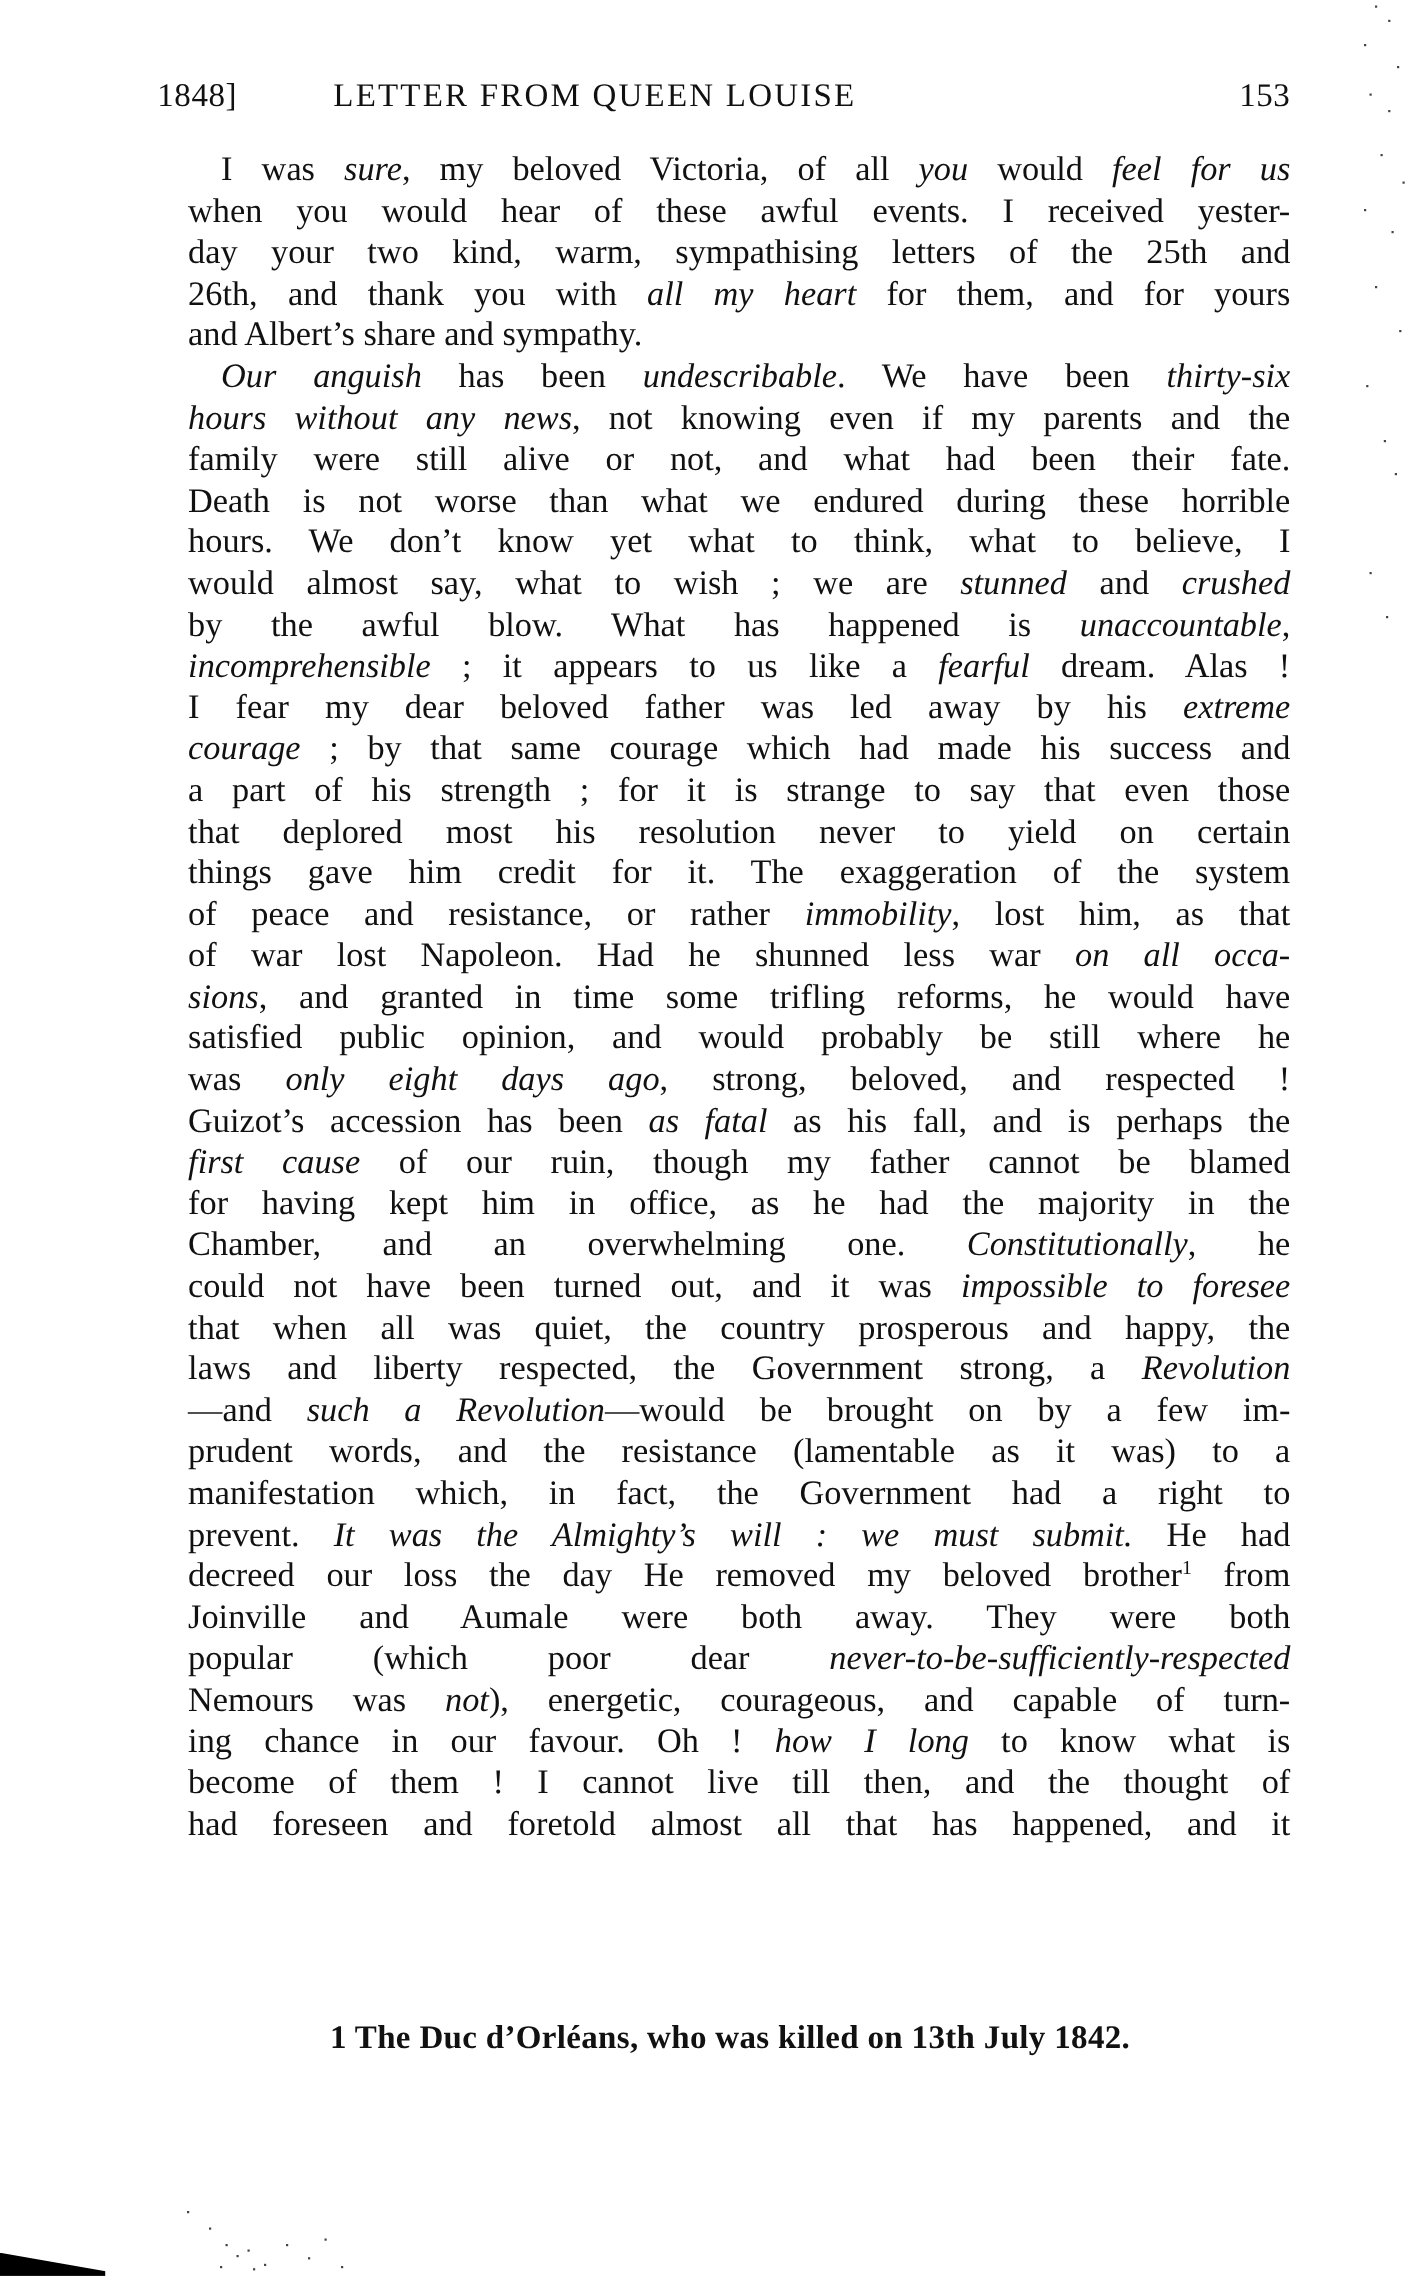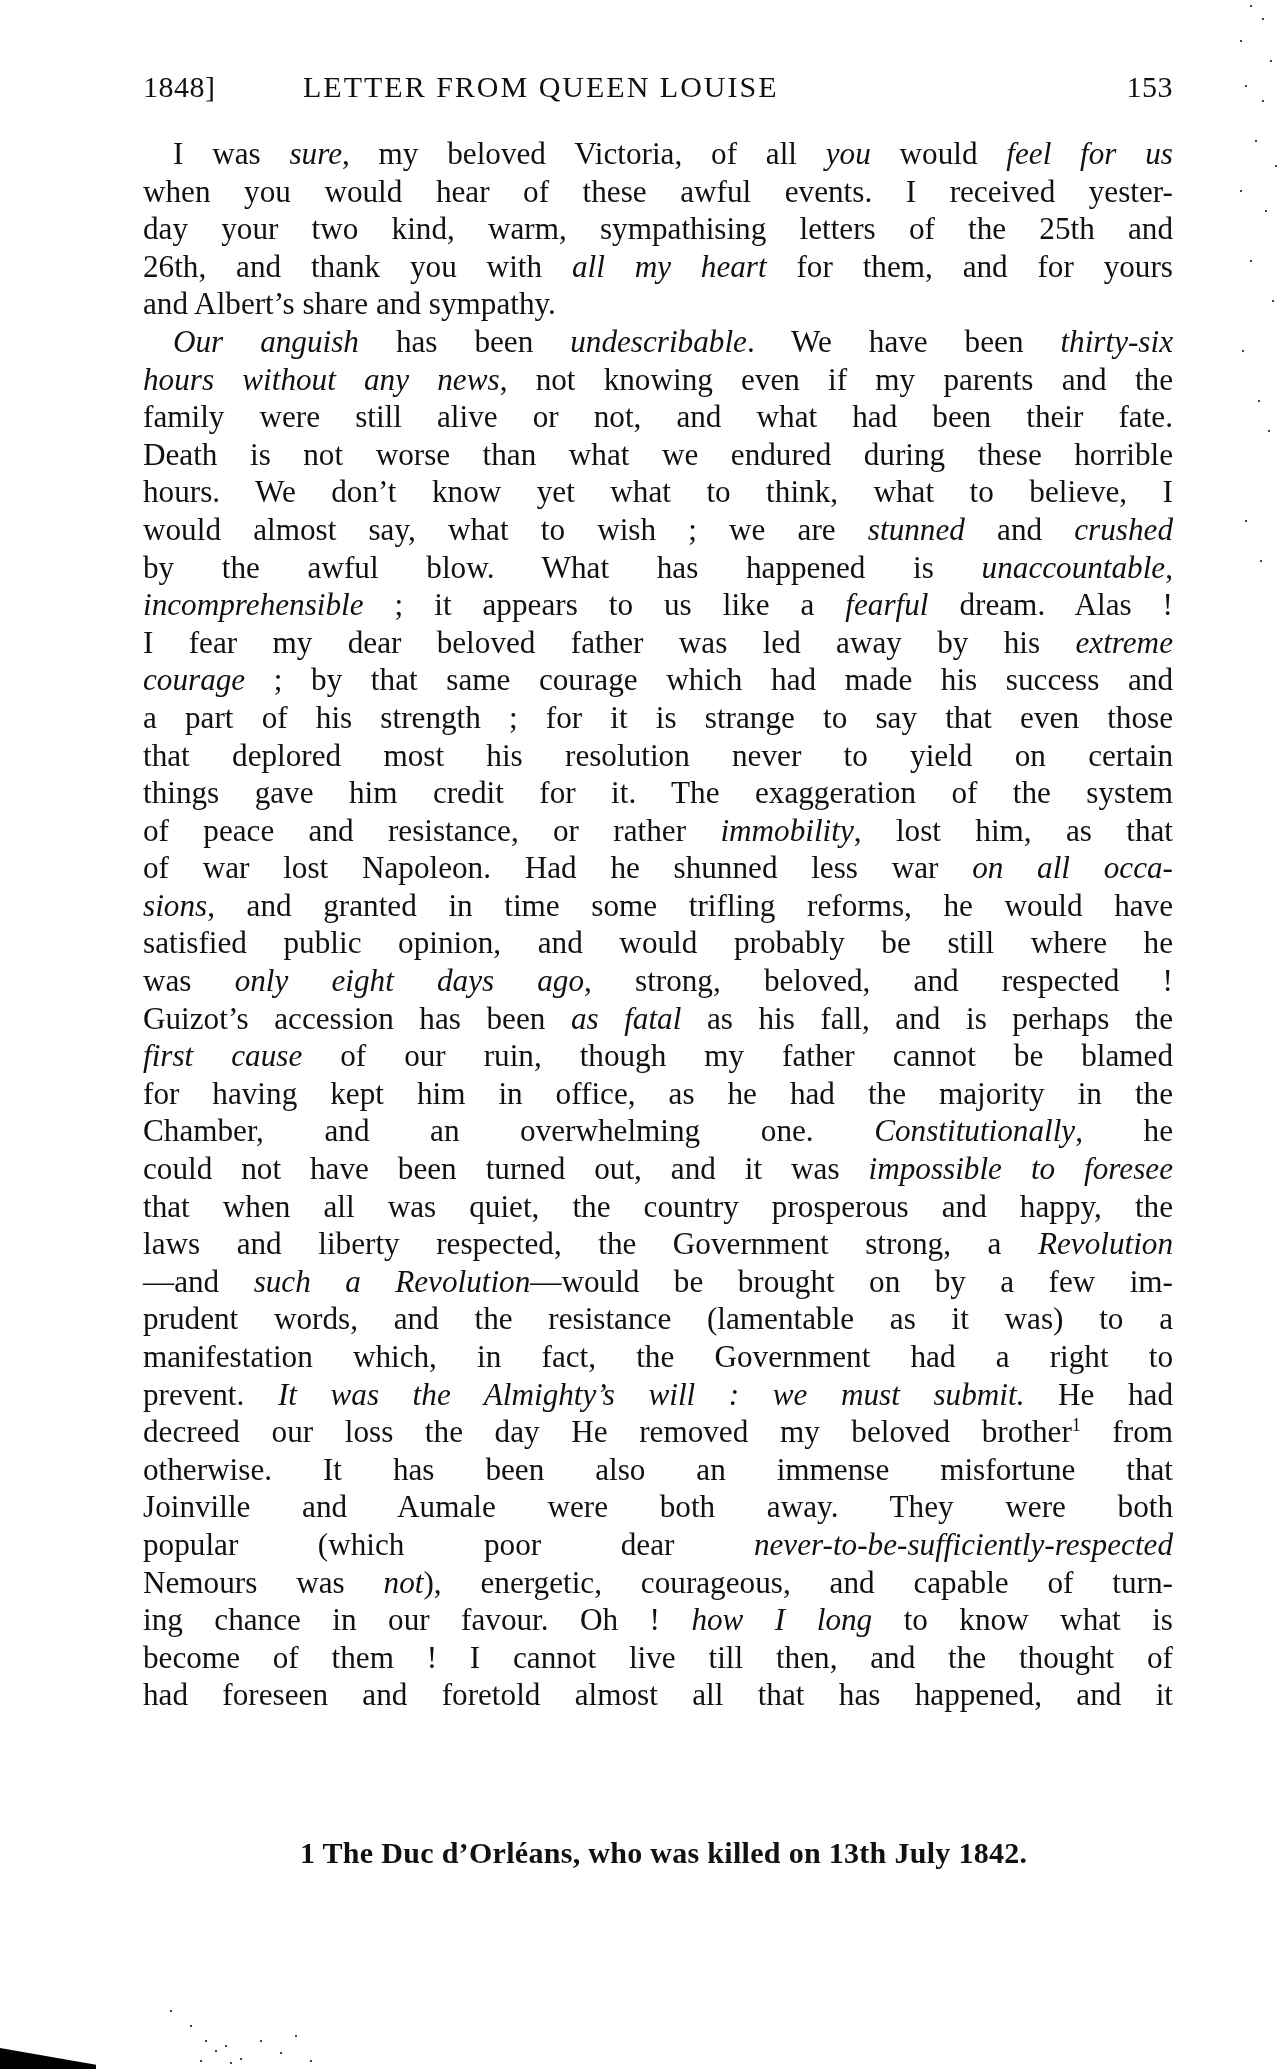--- a/index.html
+++ b/index.html
@@ -3,21 +3,21 @@
   <meta charset="utf-8">
   <style>
     html, body { margin: 0; padding: 0; background: #ffffff; }
     body { width: 1288px; height: 2069px; position: relative; overflow: hidden; color: #111; font-family: "Liberation Serif", "DejaVu Serif", serif; }
     .page { position: absolute; left: 0; top: 0; width: 1288px; height: 2069px; }
     .running-head { position: absolute; top: 70px; left: 143px; width: 1030px; height: 40px; font-size: 30px; letter-spacing: 0.5px; }
     .rh-year { position: absolute; left: 0; top: 0; }
     .rh-title { position: absolute; left: 160px; top: 0; letter-spacing: 2px; }
     .rh-page { position: absolute; right: 0; top: 0; }
     .body-text { position: absolute; left: 143px; top: 135px; width: 1030px; font-size: 31.2px; line-height: 37.6px; }
-    .line { display: block; white-space: nowrap; text-align: justify; text-align-last: justify; height: 37.6px; }
+    .line { display: block; white-space: nowrap; text-align: justify; text-align-last: justify; height: 37.6px; margin-left: 28px; }
     .line.last { text-align-last: left; }
     .line.indent { padding-left: 30px; }
     .line i { font-style: italic; }
     .fn-ref { font-size: 18px; vertical-align: super; line-height: 0; }
     .footnote { position: absolute; left: 300px; top: 1836px; font-size: 30px; font-weight: bold; letter-spacing: 0.3px; }
     .edge-shadow { position: absolute; left: 0; top: 2048px; width: 96px; height: 21px; background: #000; clip-path: polygon(0 0, 100% 80%, 100% 100%, 0 100%); }
     .speckle { position: absolute; width: 2px; height: 2px; background: #444; }
   </style>
 </head>
 <body>
@@ -58,21 +58,20 @@
       <div class="line"><span>for having kept him in office, as he had the majority in the</span></div>
       <div class="line"><span>Chamber, and an overwhelming one.  </span><i>Constitutionally</i><span>, he</span></div>
       <div class="line"><span>could not have been turned out, and it was </span><i>impossible to foresee</i></div>
       <div class="line"><span>that when all was quiet, the country prosperous and happy, the</span></div>
       <div class="line"><span>laws and liberty respected, the Government strong, a </span><i>Revolution</i></div>
       <div class="line"><span>—and </span><i>such a Revolution</i><span>—would be brought on by a few im-</span></div>
       <div class="line"><span>prudent words, and the resistance (lamentable as it was) to a</span></div>
       <div class="line"><span>manifestation which, in fact, the Government had a right to</span></div>
       <div class="line"><span>prevent.  </span><i>It was the Almighty’s will :  we must submit.</i><span>  He had</span></div>
       <div class="line"><span>decreed our loss the day He removed my beloved brother</span><span class="fn-ref">1</span><span> from</span></div>
-      <div class="line"><span>otherwise.  It has been also an immense misfortune that</span></div>
       <div class="line"><span>Joinville and Aumale were both away.  They were both</span></div>
       <div class="line"><span>popular (which poor dear </span><i>never-to-be-sufficiently-respected</i></div>
       <div class="line"><span>Nemours was </span><i>not</i><span>), energetic, courageous, and capable of turn-</span></div>
       <div class="line"><span>ing chance in our favour.  Oh ! </span><i>how I long</i><span> to know what is</span></div>
       <div class="line"><span>become of them !  I cannot live till then, and the thought of</span></div>
       <div class="line"><span>had foreseen and foretold almost all that has happened, and it</span></div>
     </div>
 
   <div class="footnote">1 The Duc d’Orléans, who was killed on 13th July 1842.</div>
 

